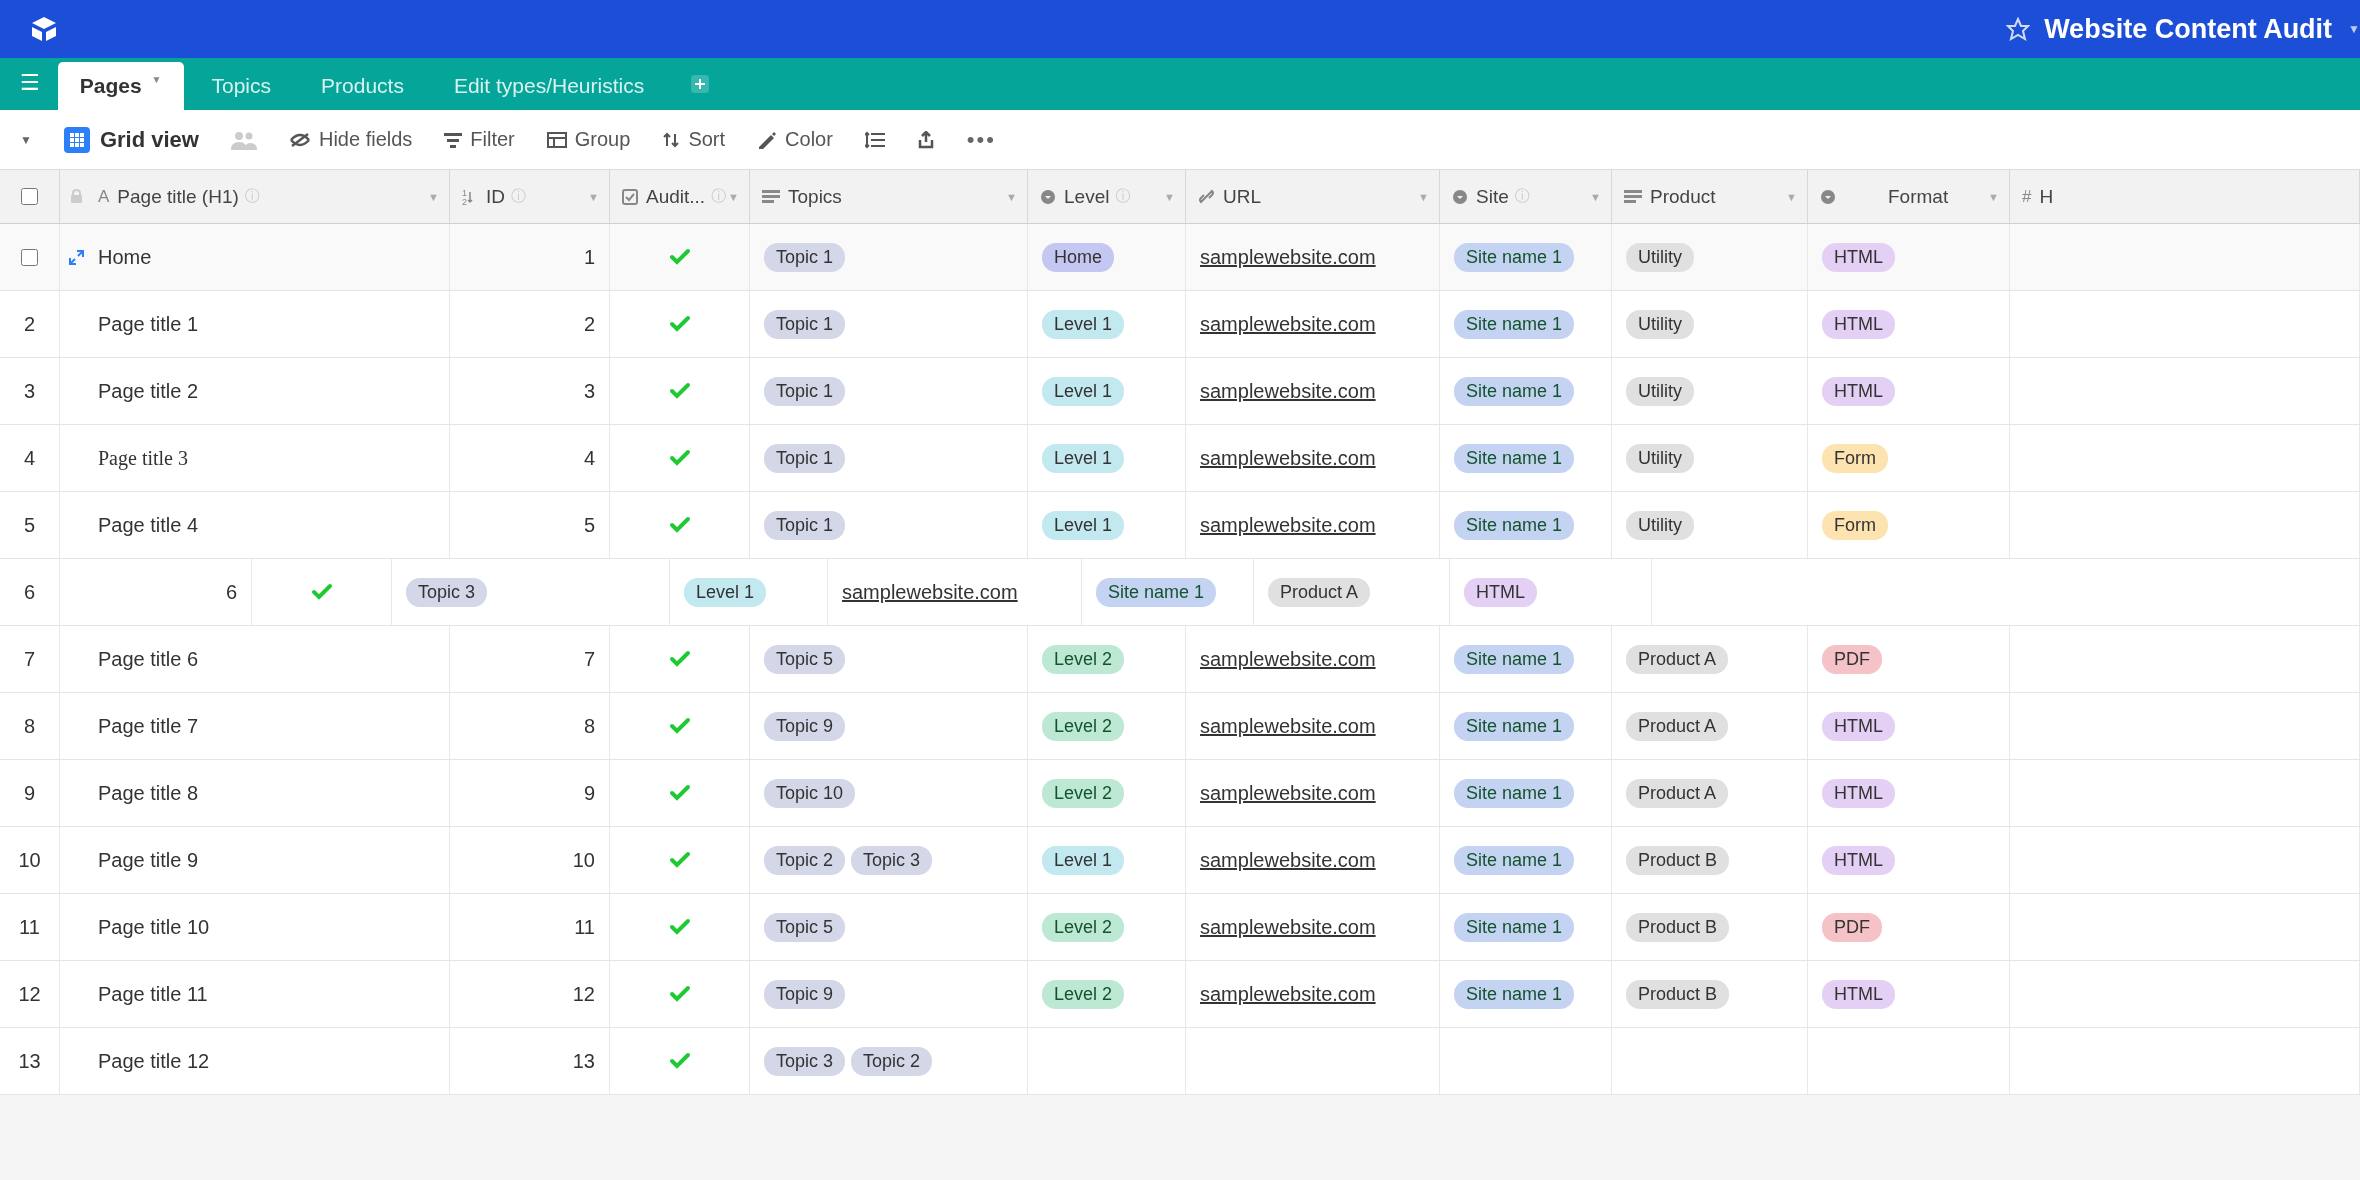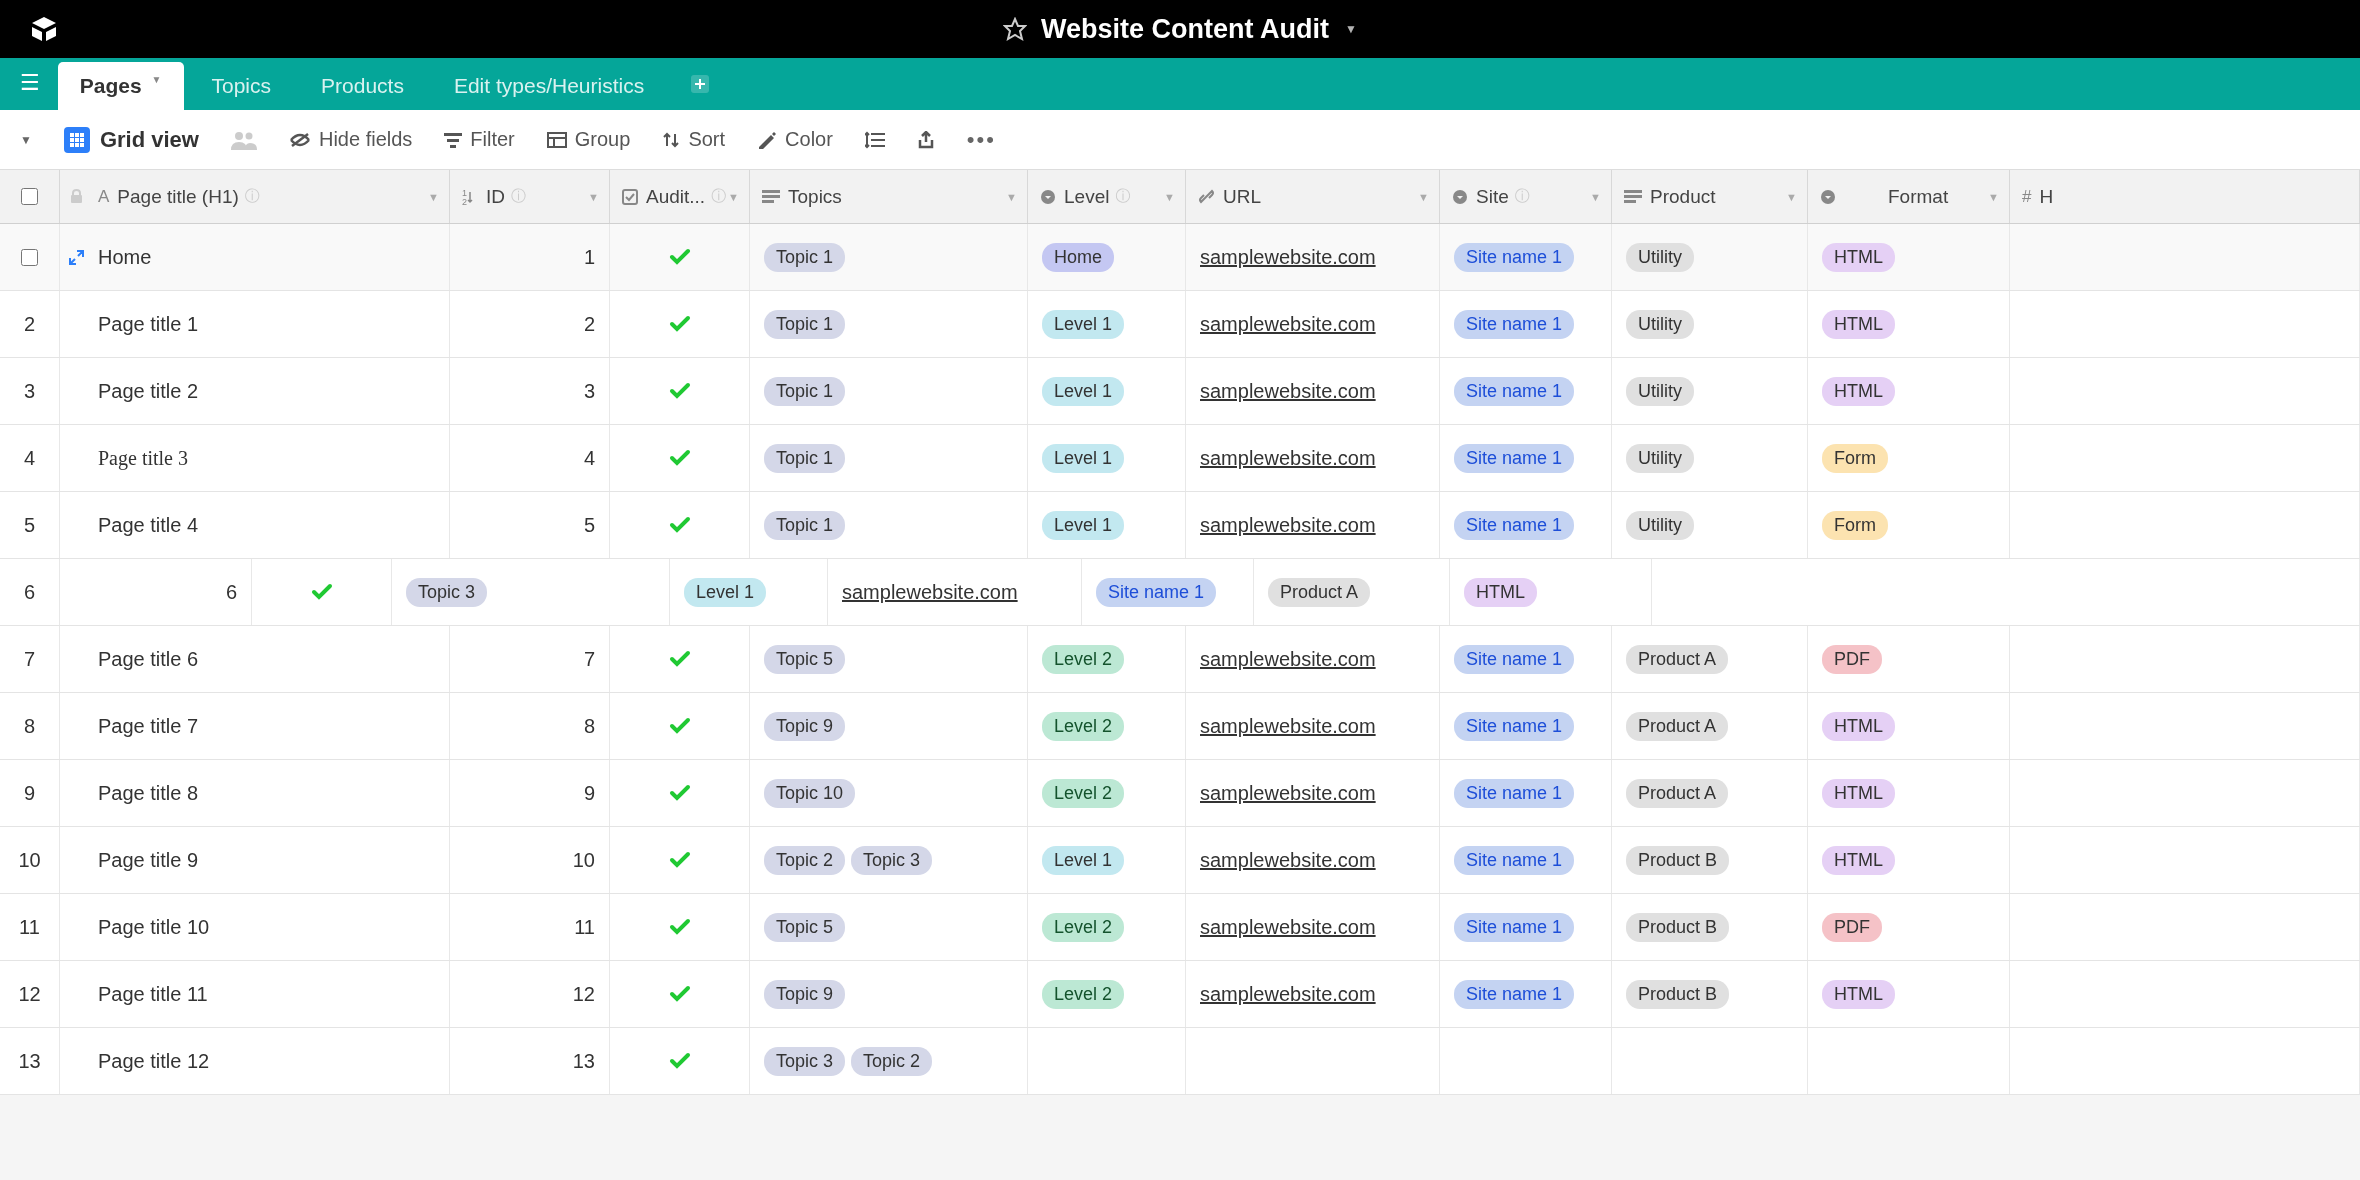--- a/index.html
+++ b/index.html
@@ -1,19 +1,19 @@
 <!DOCTYPE html>
 <html><head>
 <meta charset="utf-8">
 <style>
 * { margin: 0; padding: 0; box-sizing: border-box; }
 body { font-family: -apple-system, BlinkMacSystemFont, "Segoe UI", Helvetica, Arial, sans-serif; font-size: 19px; color: #333; background: #f5f5f5; width: 2360px; height: 1180px; overflow: hidden; }
 
 
-.header { background: #000000; height: 58px; display: flex; align-items: center; justify-content: center; position: relative; }
+.header { background: #1d4ed8; height: 58px; display: flex; align-items: center; justify-content: flex-end; position: relative; }
 .logo { position: absolute; left: 28px; top: 15px; width: 32px; height: 28px; }
 .title-wrap { display: flex; align-items: center; gap: 14px; }
 .star { color: #fff; opacity: 0.8; }
 .title { color: #fff; font-size: 27px; font-weight: 600; }
 .title-caret { color: #fff; opacity: 0.7; font-size: 12px; margin-left: 2px; }
 
 
 .tabs-row { background: #05a699; height: 52px; display: flex; align-items: flex-end; padding-left: 20px; }
 .hamburger { color: #fff; font-size: 22px; margin-right: 18px; margin-bottom: 14px; cursor: pointer; }
 .tab { padding: 12px 22px 12px 22px; color: rgba(255,255,255,0.85); font-size: 21px; font-weight: 500; cursor: pointer; border-radius: 5px 5px 0 0; margin-right: 6px; display:flex; gap:10px;}
@@ -67,21 +67,21 @@
 .c-site { width: 172px; }
 .c-product { width: 196px; }
 .c-format { width: 202px; }
 .c-h { flex:1; }
 
 .pill { display:inline-block; padding: 4px 12px; border-radius: 14px; font-size: 18px; font-weight: 400; }
 .pill-topic { background: #d4d7e8; color:#333; }
 .pill-home { background: #c4c7f2; color:#333; }
 .pill-level1 { background: #c2e8f0; color:#333; }
 .pill-level2 { background: #bce8d4; color:#14532d; }
-.pill-site { background: #c4d3f2; color:#1d4ed8; }
+.pill-site { background: #c4d3f2; color:#14532d; }
 .pill-product { background: #e0e0e0; color:#333; }
 .pill-html { background: #e5d0f5; color:#333; }
 .pill-form { background: #fce3b0; color:#333; }
 .pill-pdf { background: #f5c2c7; color:#333; }
 
 svg { display:block; }
 </style>
 </head>
 <body>
 

